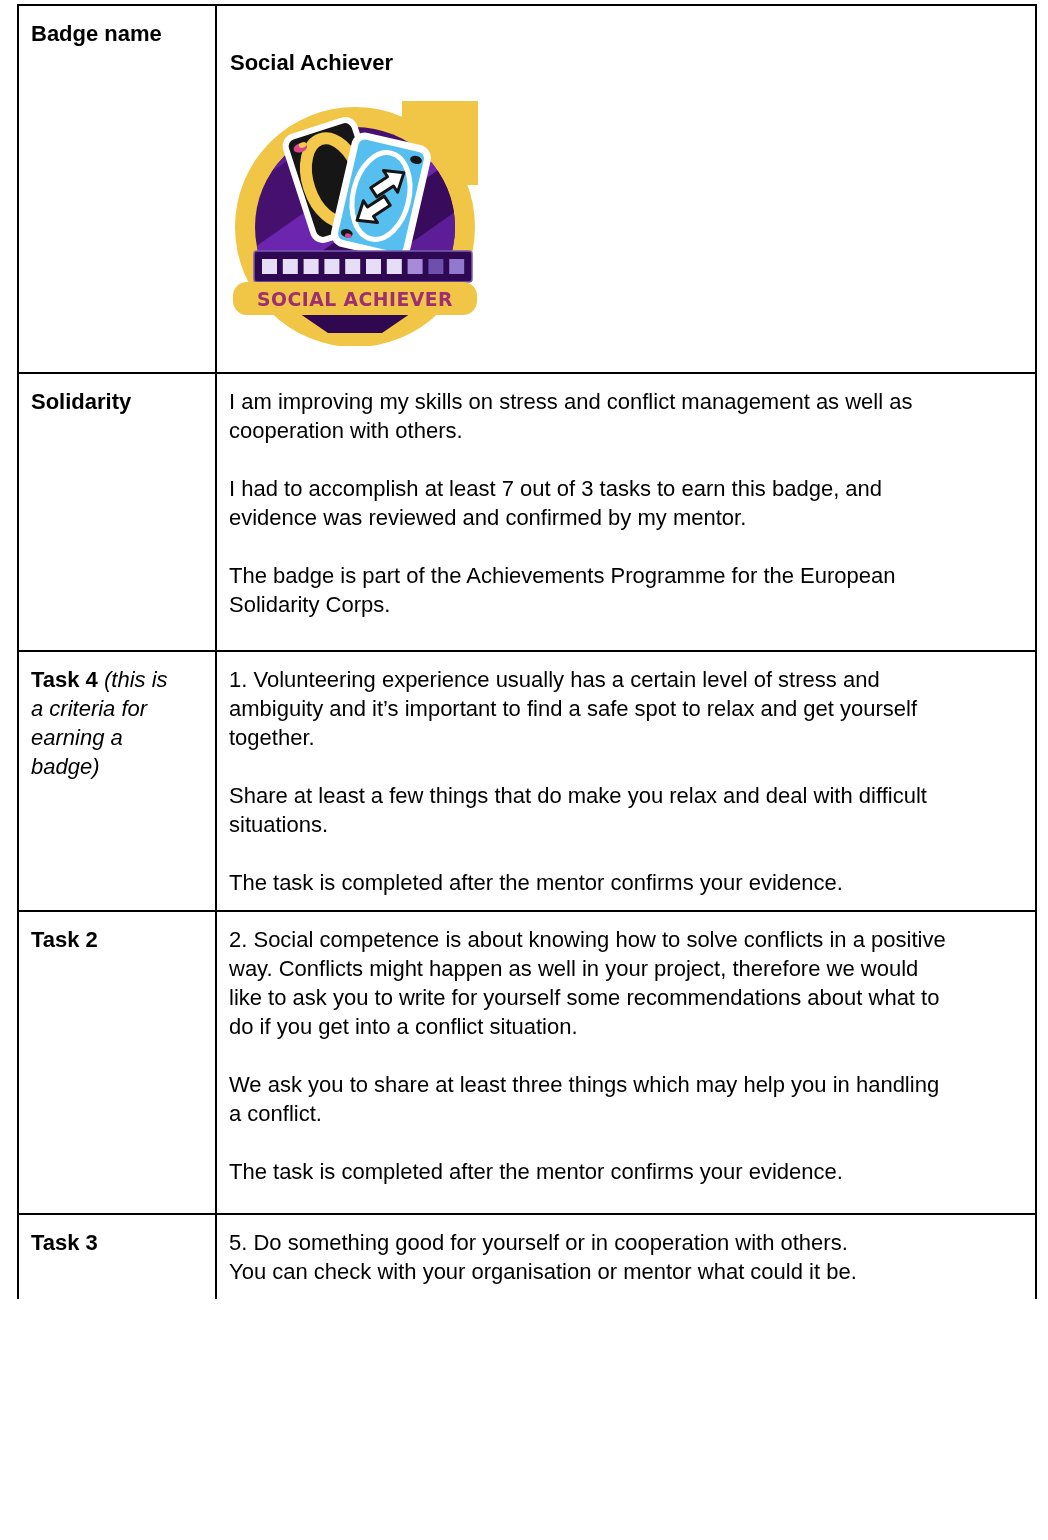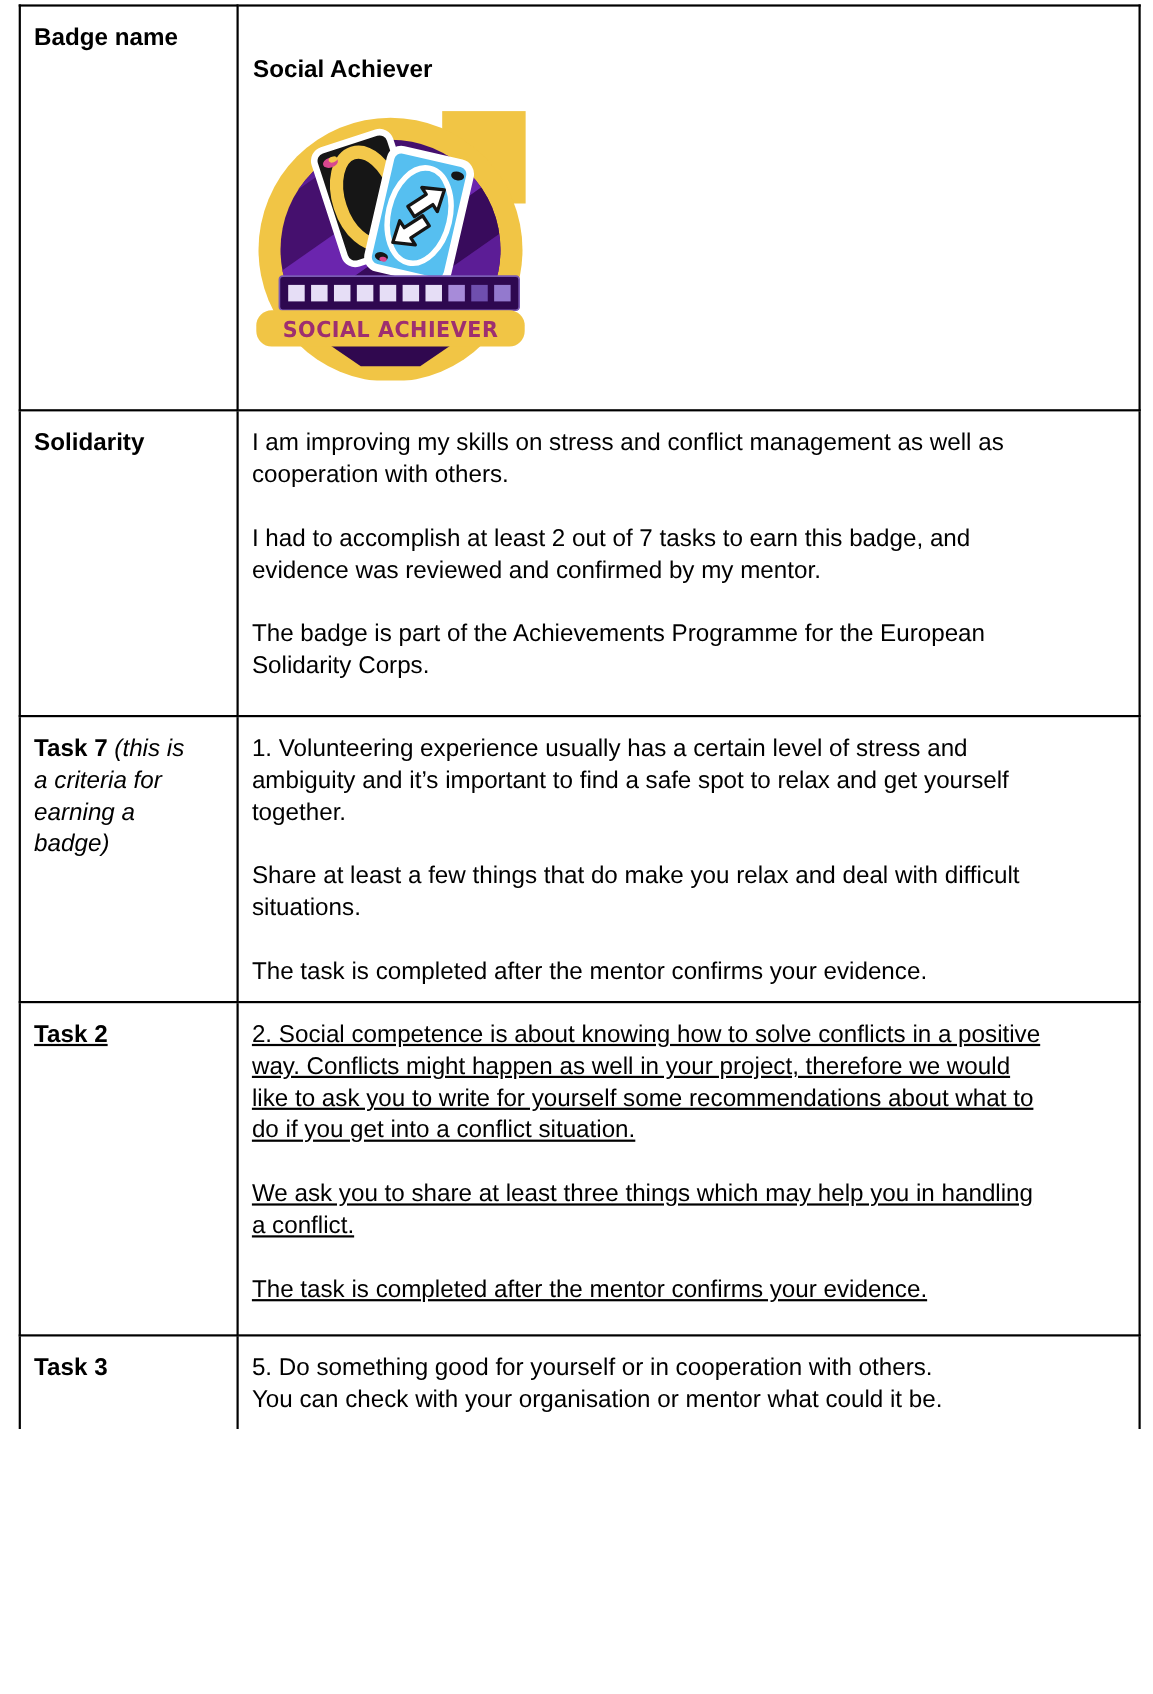--- a/index.html
+++ b/index.html
@@ -17,21 +17,21 @@
     vertical-align:top;
     padding:13px 16px 13px 12px;
     font-size:22px;line-height:29px;
   }
   td.label-cell{font-weight:bold;padding-right:34px;}
   td.label-cell .label-suffix{font-weight:normal;font-style:italic;}
   .cell-text{white-space:pre-line;}
   tr.r1{height:368px;}
   tr.r2{height:278px;}
   tr.r3{height:243px;}
-  tr.r4{height:303px;text-decoration:underline;}
+  tr.r4{height:303px;}
   tr.r5{height:247px;margin-left:12px;}
   tr.r6{height:92px;}
   .badge-title{font-weight:bold;margin:29px 0 0 1px;}
   .badge-art{margin:24px 0 0 3px;width:246px;height:245px;}
   .badge-art svg{display:block;}
 </style>
 </head>
 <body>
 
 <div class="doc">
@@ -119,31 +119,31 @@
       </tr>
 
       <tr class="r2">
         <td class="label-cell">
           <span>Solidarity</span>
         </td>
         <td>
           <div class="cell-text">I am improving my skills on stress and conflict management as well as
 cooperation with others.
 
-I had to accomplish at least 2 out of 7 tasks to earn this badge, and
+I had to accomplish at least 7 out of 3 tasks to earn this badge, and
 evidence was reviewed and confirmed by my mentor.
 
 The badge is part of the Achievements Programme for the European
 Solidarity Corps.</div>
         </td>
       </tr>
 
       <tr class="r3">
         <td class="label-cell">
-          <span>Task 7</span><span class="label-suffix"> (this is a criteria for earning a badge)</span>
+          <span>Task 4</span><span class="label-suffix"> (this is a criteria for earning a badge)</span>
         </td>
         <td>
           <div class="cell-text">1. Volunteering experience usually has a certain level of stress and
 ambiguity and it’s important to find a safe spot to relax and get yourself
 together.
 
 Share at least a few things that do make you relax and deal with difficult
 situations.
 
 The task is completed after the mentor confirms your evidence.</div>

